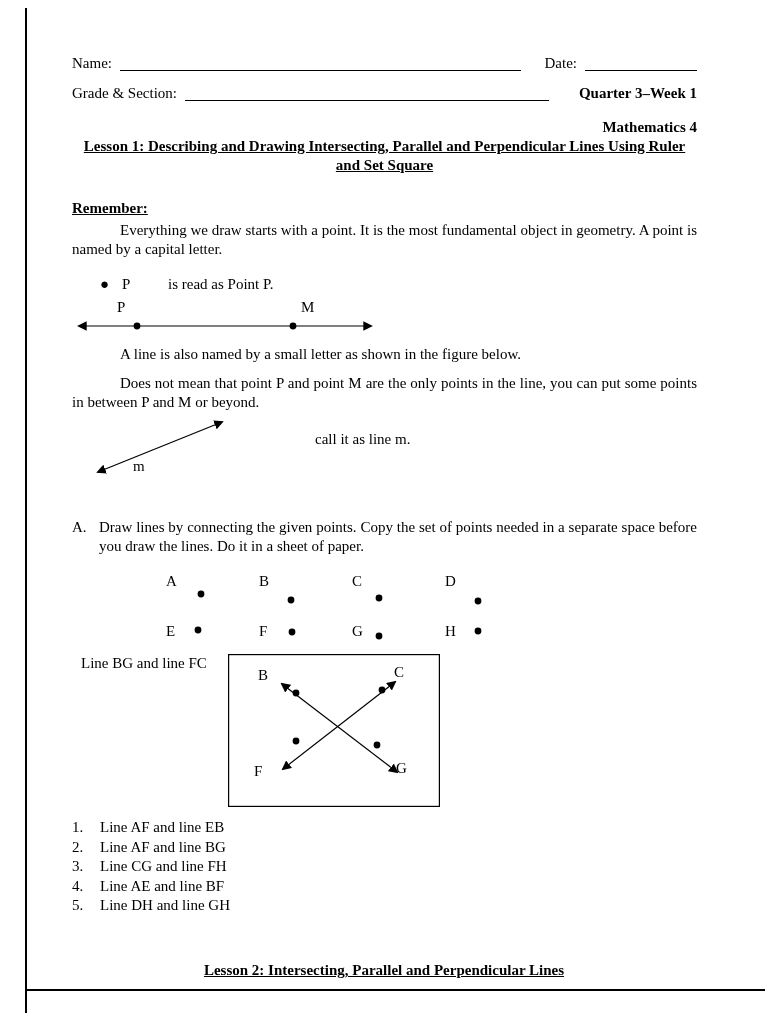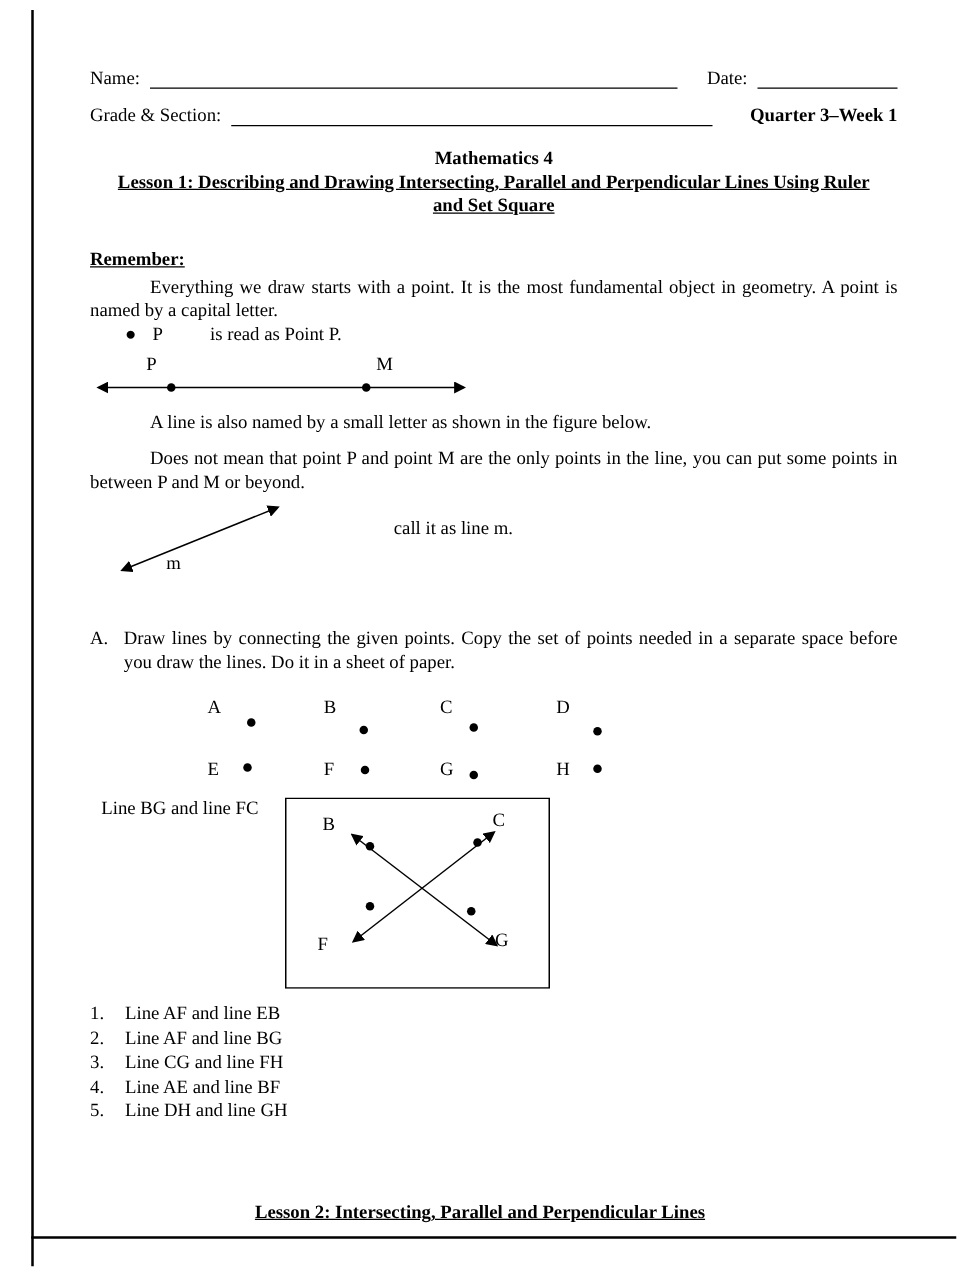--- a/index.html
+++ b/index.html
@@ -8,38 +8,38 @@
     width:768px;height:1024px;
     background:#ffffff;
     font-family:"Liberation Serif", serif;
     font-size:15px;line-height:19px;color:#000;
     overflow:hidden;
     margin:0 auto;
   }
   .rule{position:absolute;background:#000;}
   .left-rule{left:25px;top:8px;width:1.5px;height:1005px;}
   .bottom-rule{left:25px;top:989px;width:740px;height:1.5px;}
-  .content{padding:54px 50px 0 72px;}
+  .content{padding:54px 71px 0 72px;}
   .bold{font-weight:bold;}
   .underline{text-decoration:underline;}
   .center{text-align:center;}
   .row{display:flex;align-items:flex-end;}
   .lbl{white-space:nowrap;}
   .fill-line{border-bottom:1.2px solid #000;height:15px;}
   .name-line{flex:1;margin:0 24px 2px 8px;}
   .date-line{width:112px;margin:0 0 2px 8px;}
   .grade-line{flex:1;margin:0 30px 2px 8px;}
   .grade-row{margin-top:11px;}
-  .subject-title{margin-top:15px;}
+  .subject-title{margin-top:15px;text-align:right;}
   .lesson1-title{max-width:612px;margin:0 auto;}
   .remember-head{margin-top:24px;}
   .para{margin:3px 0 0 0;text-align:justify;}
   .indent{text-indent:48px;}
   .nojust{text-align:left;}
-  .bullet-row{margin-left:28px;}
+  .bullet-row{margin-left:28px;margin-top:16px;}
   .bullet-glyph{display:inline-block;width:22px;}
   .bullet-p{display:inline-block;width:46px;}
   .gap-top{margin-top:19px;}
   svg text{font-family:"Liberation Serif", serif;font-size:15px;fill:#000;}
   svg line{stroke:#000;stroke-width:1.2;}
   svg circle{fill:#000;}
   .fig-pm{display:block;margin:4px 0 0 1px;}
   .fig-m-wrap{position:relative;height:74px;margin-top:2px;}
   .fig-m{position:absolute;left:16px;top:0;}
   .fig-m-caption{position:absolute;left:243px;top:16px;}

